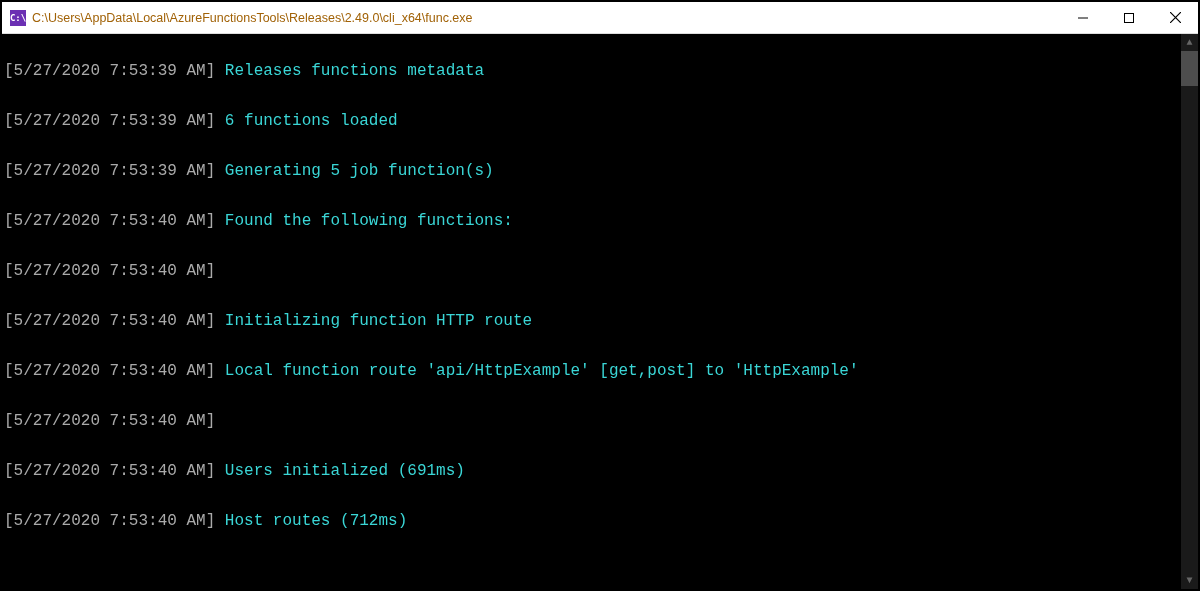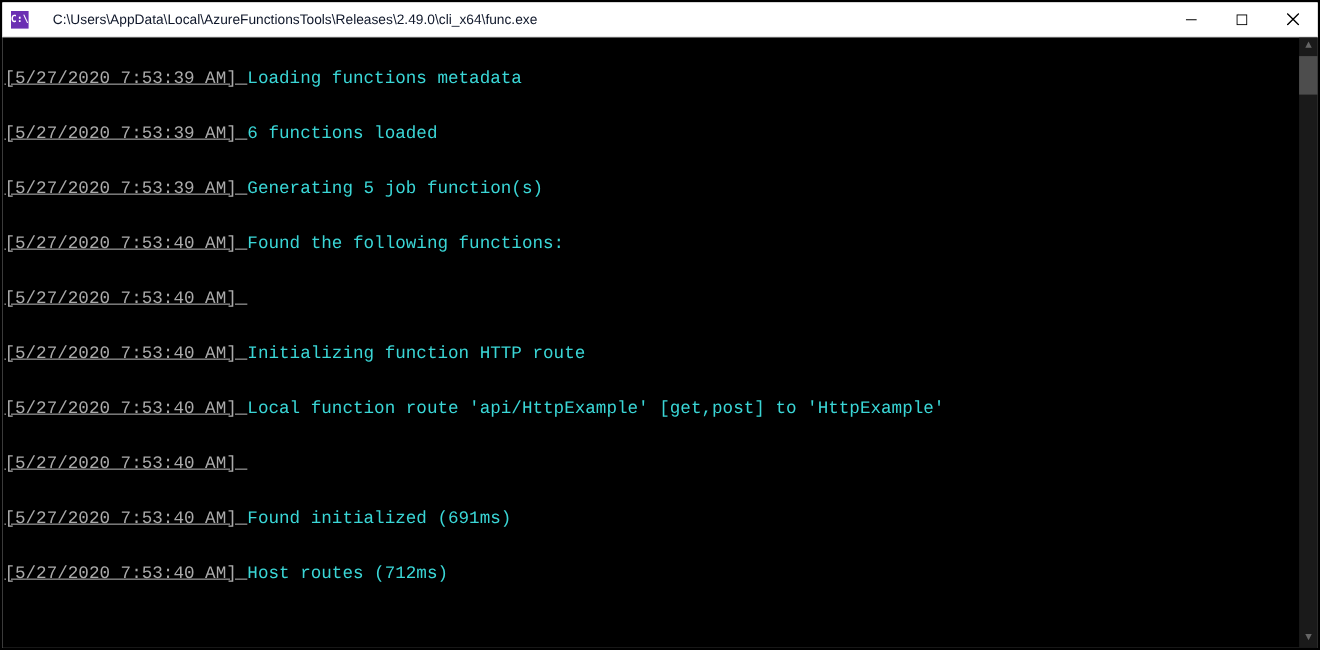--- a/index.html
+++ b/index.html
@@ -34,24 +34,23 @@
       align-items: center;
       justify-content: center;
       background: #6b2fb3;
       color: #fff;
       font-size: 9px;
       font-weight: bold;
       font-family: Consolas, monospace;
     }
     .titlebar-title {
       flex: 1;
-      color: #0f172a;
+      color: #a16207;
       white-space: nowrap;
       overflow: hidden;
-      margin-left: 16px;
     }
     .titlebar-controls {
       display: flex;
     }
     .tb-btn {
       width: 46px;
       height: 32px;
       display: flex;
       align-items: center;
       justify-content: center;
@@ -89,21 +88,21 @@
       position:absolute;
       right:0;
       width:17px;
       height:17px;
       display:flex;
       align-items:center;
       justify-content:center;
       color:#666;
       font-size:10px;
     }
-    .ts { color: #aaaaaa; text-decoration: underline; }
+    .ts { color: #aaaaaa; }
     .cyan { color: #3ad6d6; }
     .line { display: block; }
   </style>
 </head>
 <body>
 
 <div class="window">
   <div class="titlebar">
     <div class="titlebar-icon">C:\</div>
     <div class="titlebar-title">C:\Users\AppData\Local\AzureFunctionsTools\Releases\2.49.0\cli_x64\func.exe</div>
@@ -120,29 +119,29 @@
       </div>
       <div class="tb-btn">
         <svg width="11" height="11" viewBox="0 0 10 10">
             <path d="M0 0 L10 10 M10 0 L0 10" stroke="#000" stroke-width="1.1"></path>
           </svg>
       </div>
     </div>
   </div>
 
   <div class="console">
-<span class="line"><span class="ts">[5/27/2020 7:53:39 AM] </span><span class="cyan">Loading functions metadata</span></span>
+<span class="line"><span class="ts">[5/27/2020 7:53:39 AM] </span><span class="cyan">Releases functions metadata</span></span>
 <span class="line"><span class="ts">[5/27/2020 7:53:39 AM] </span><span class="cyan">6 functions loaded</span></span>
 <span class="line"><span class="ts">[5/27/2020 7:53:39 AM] </span><span class="cyan">Generating 5 job function(s)</span></span>
 <span class="line"><span class="ts">[5/27/2020 7:53:40 AM] </span><span class="cyan">Found the following functions:</span></span>
 <span class="line"><span class="ts">[5/27/2020 7:53:40 AM] </span></span>
 <span class="line"><span class="ts">[5/27/2020 7:53:40 AM] </span><span class="cyan">Initializing function HTTP route</span></span>
 <span class="line"><span class="ts">[5/27/2020 7:53:40 AM] </span><span class="cyan">Local function route 'api/HttpExample' [get,post] to 'HttpExample'</span></span>
 <span class="line"><span class="ts">[5/27/2020 7:53:40 AM] </span></span>
-<span class="line"><span class="ts">[5/27/2020 7:53:40 AM] </span><span class="cyan">Found initialized (691ms)</span></span>
+<span class="line"><span class="ts">[5/27/2020 7:53:40 AM] </span><span class="cyan">Users initialized (691ms)</span></span>
 <span class="line"><span class="ts">[5/27/2020 7:53:40 AM] </span><span class="cyan">Host routes (712ms)</span></span>
 
 
 
 
 
 
 
 
 

